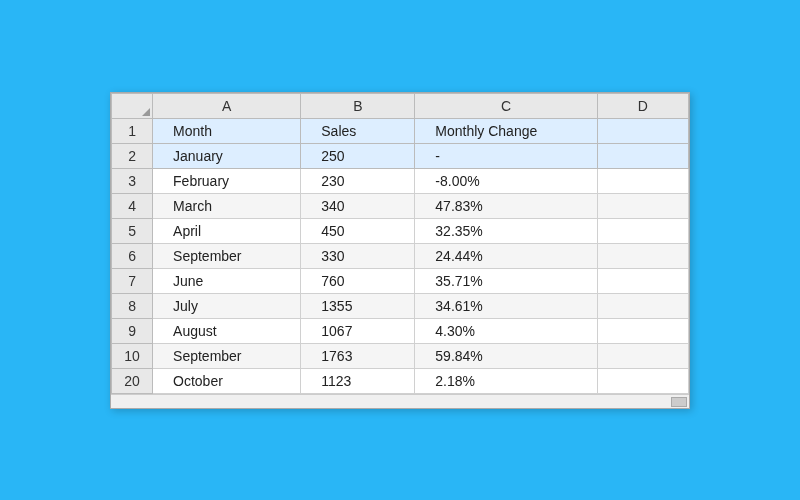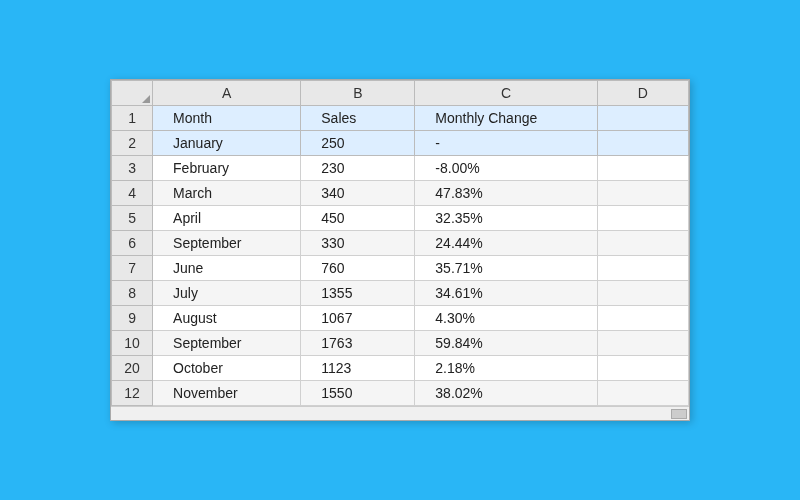--- a/index.html
+++ b/index.html
@@ -215,25 +215,18 @@
           <td class="cell cell-num">59.84%</td>
           <td class="cell"></td>
         </tr>
         <tr>
           <td class="row-num">20</td>
           <td class="cell cell-text">October</td>
           <td class="cell cell-num">1123</td>
           <td class="cell cell-num">2.18%</td>
           <td class="cell"></td>
         </tr>
-        <tr>
-          <td class="row-num">12</td>
-          <td class="cell cell-text">November</td>
-          <td class="cell cell-num">1550</td>
-          <td class="cell cell-num">38.02%</td>
-          <td class="cell"></td>
-        </tr>
       </tbody>
   </table>
   <div class="scrollbar-row">
     <span class="scrollbar-indicator"></span>
   </div>
 </div>
 
 </body></html>

